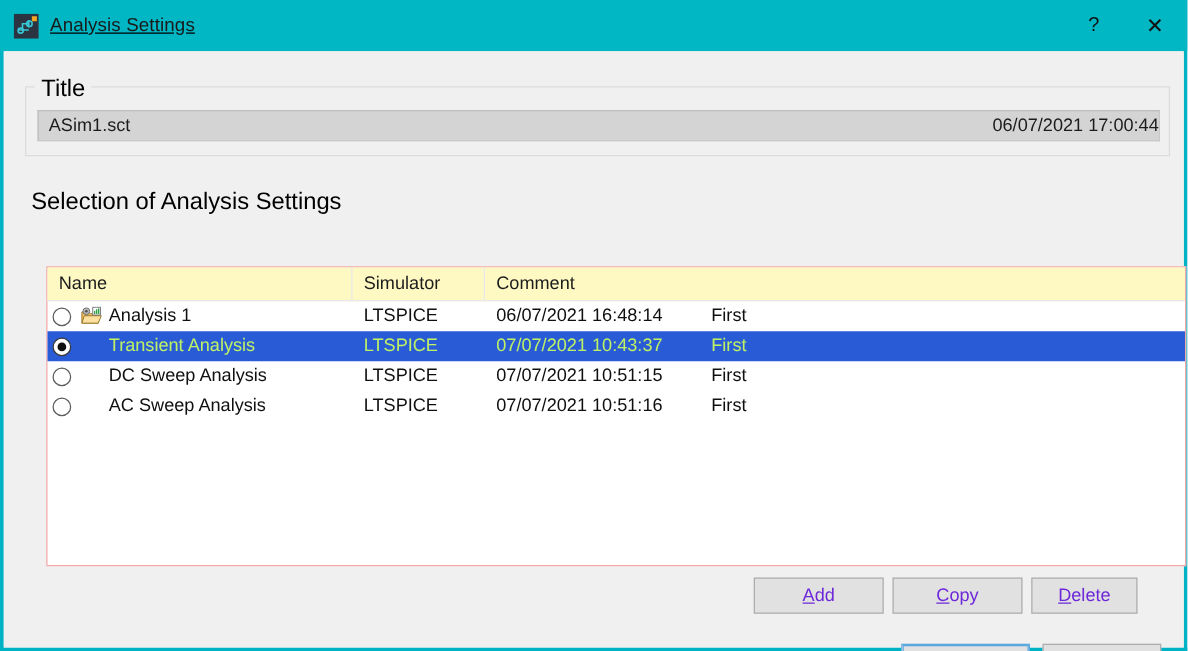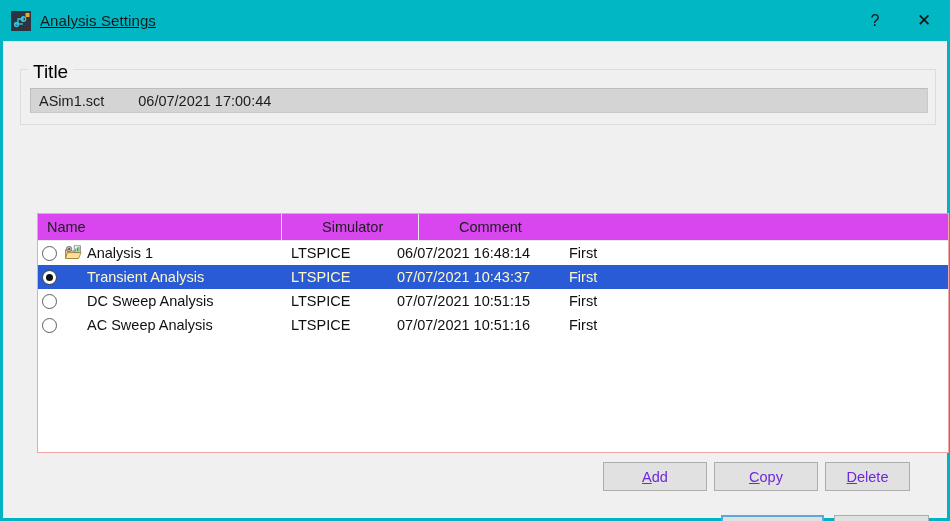--- a/index.html
+++ b/index.html
@@ -121,41 +121,41 @@
     box-sizing: border-box;
     background: #d4d4d4;
     border: 1px solid #bdbdbd;
     border-right-color: #c9c9c9;
     border-bottom-color: #c9c9c9;
     display: flex;
     align-items: center;
     padding-left: 8px;
     font-size: 14.5px;
     color: #1c1c1c;
+    justify-content: space-between;
   }
   .title-field .tf-name { margin-right: 34px; }
 
   
   .listbox {
     position: absolute;
     left: 17px;
     top: 62px;
     width: 912px;
     height: 240px;
     box-sizing: border-box;
     background: #ffffff;
     border: 1px solid #f2a7a7;
   }
   .list-header {
     display: flex;
     height: 27px;
     border-bottom: 1px solid #e8e8e8;
-    background: #d946ef;
-    box-sizing: border-box;
-    gap: 31px;
+    background: #fef9c3;
+    box-sizing: border-box;
   }
   .list-header .hcell {
     font-size: 14.5px;
     color: #1c1c1c;
     display: flex;
     align-items: center;
     padding-left: 9px;
     box-sizing: border-box;
     border-right: 1px solid #e8e8e8;
     height: 100%;
@@ -170,21 +170,21 @@
   .row {
     display: flex;
     height: 24px;
     align-items: center;
     font-size: 14.5px;
     color: #0f0f0f;
     box-sizing: border-box;
   }
   .row.selected {
     background: #2a5bd7;
-    color: #fef9c3;
+    color: #bef264;
   }
   .row .cell {
     display: flex;
     align-items: center;
     box-sizing: border-box;
     height: 100%;
     overflow: hidden;
     white-space: nowrap;
   }
   .row .cell.col-name { padding-left: 0; }
@@ -286,20 +286,21 @@
 
     <div class="group" id="group-title">
       <span class="group-label">Title</span>
       <div class="title-field">
         <span class="tf-name">ASim1.sct</span>
         <span>06/07/2021 17:00:44</span>
       </div>
     </div>
 
     <div class="group" id="group-selection">
+      <span class="group-label">Selection of Analysis Settings</span>
 
       <div class="listbox">
         <div class="list-header">
           <div class="hcell col-name">Name</div>
           <div class="hcell col-sim">Simulator</div>
           <div class="hcell col-com">Comment</div>
         </div>
 
         <div class="row">
           <div class="cell col-name">

